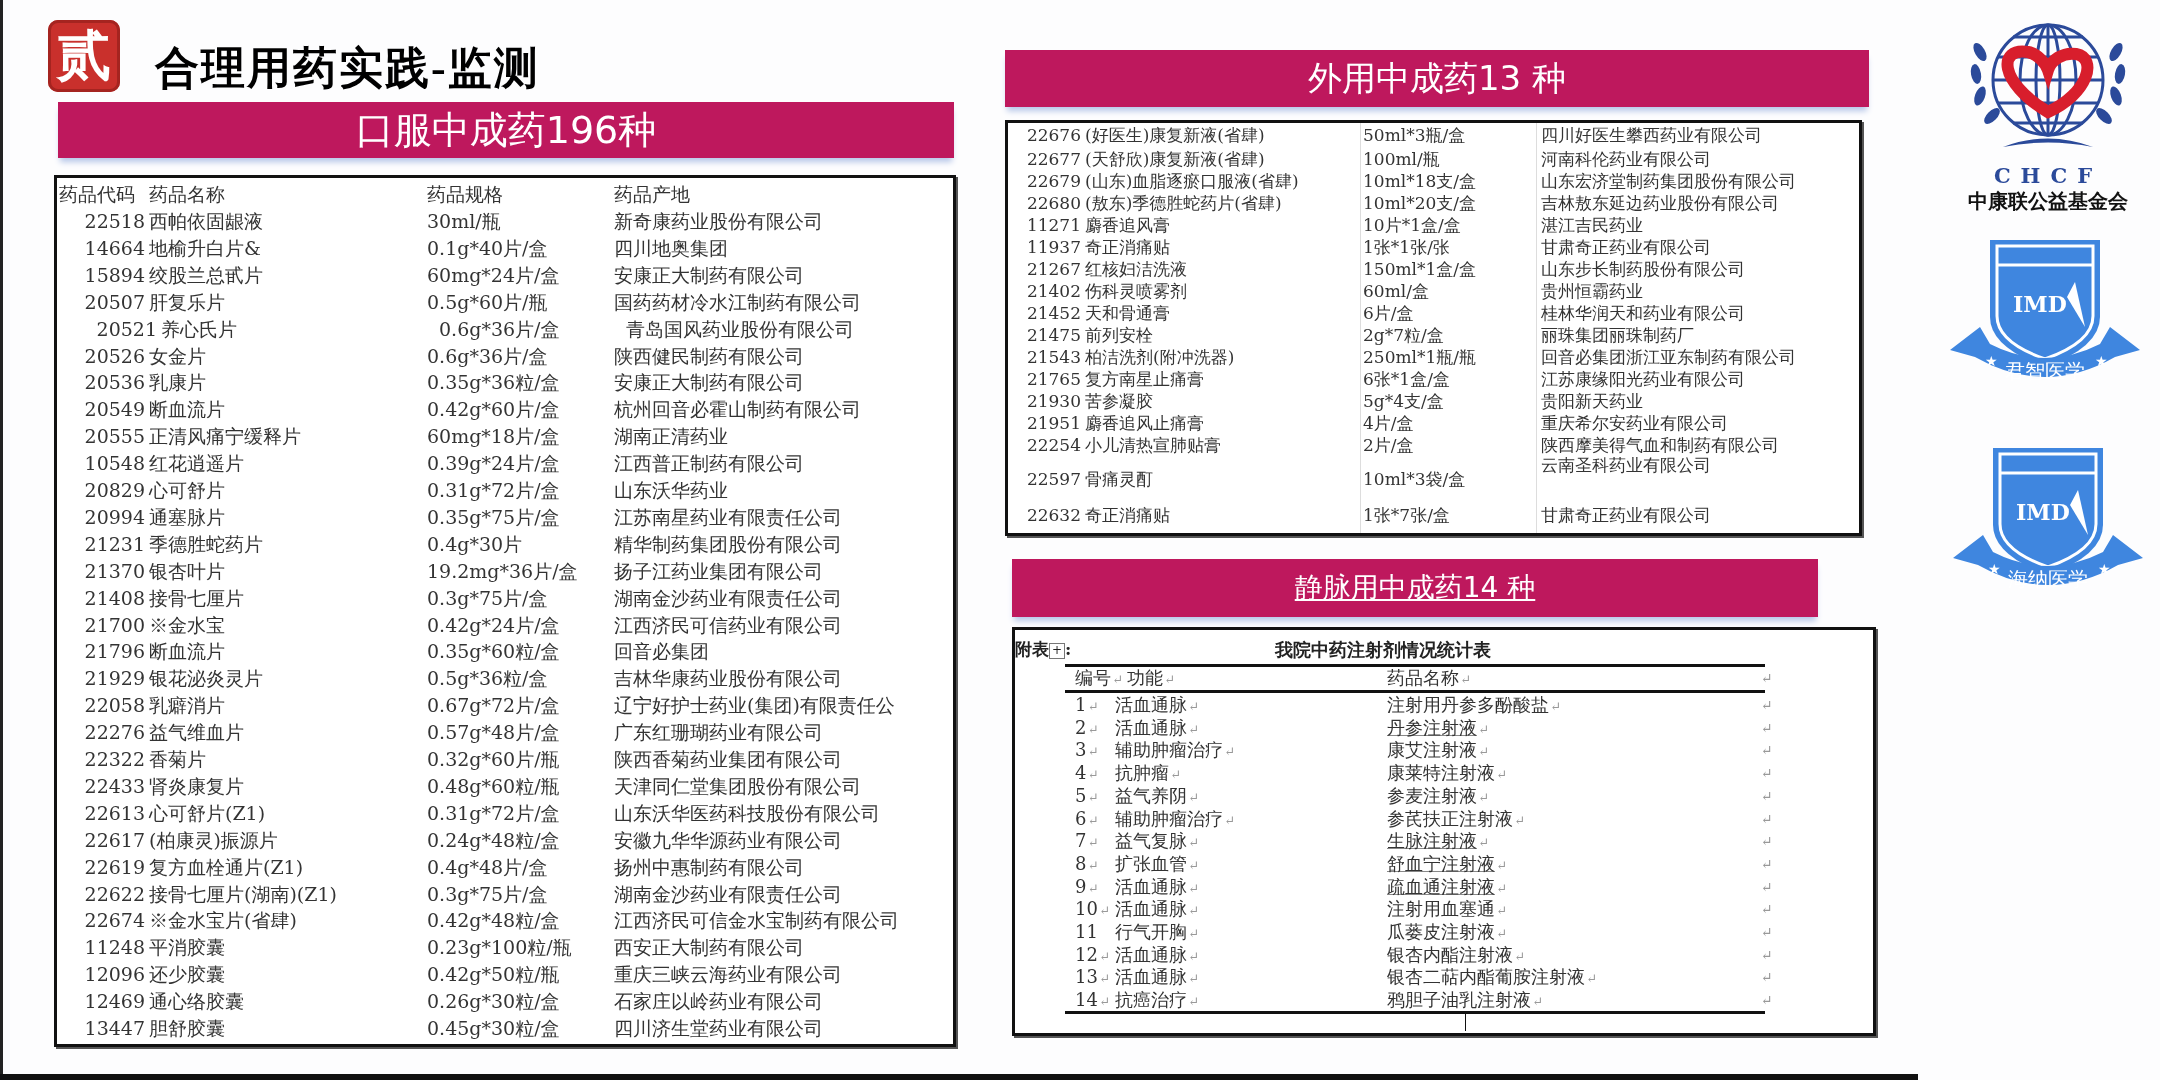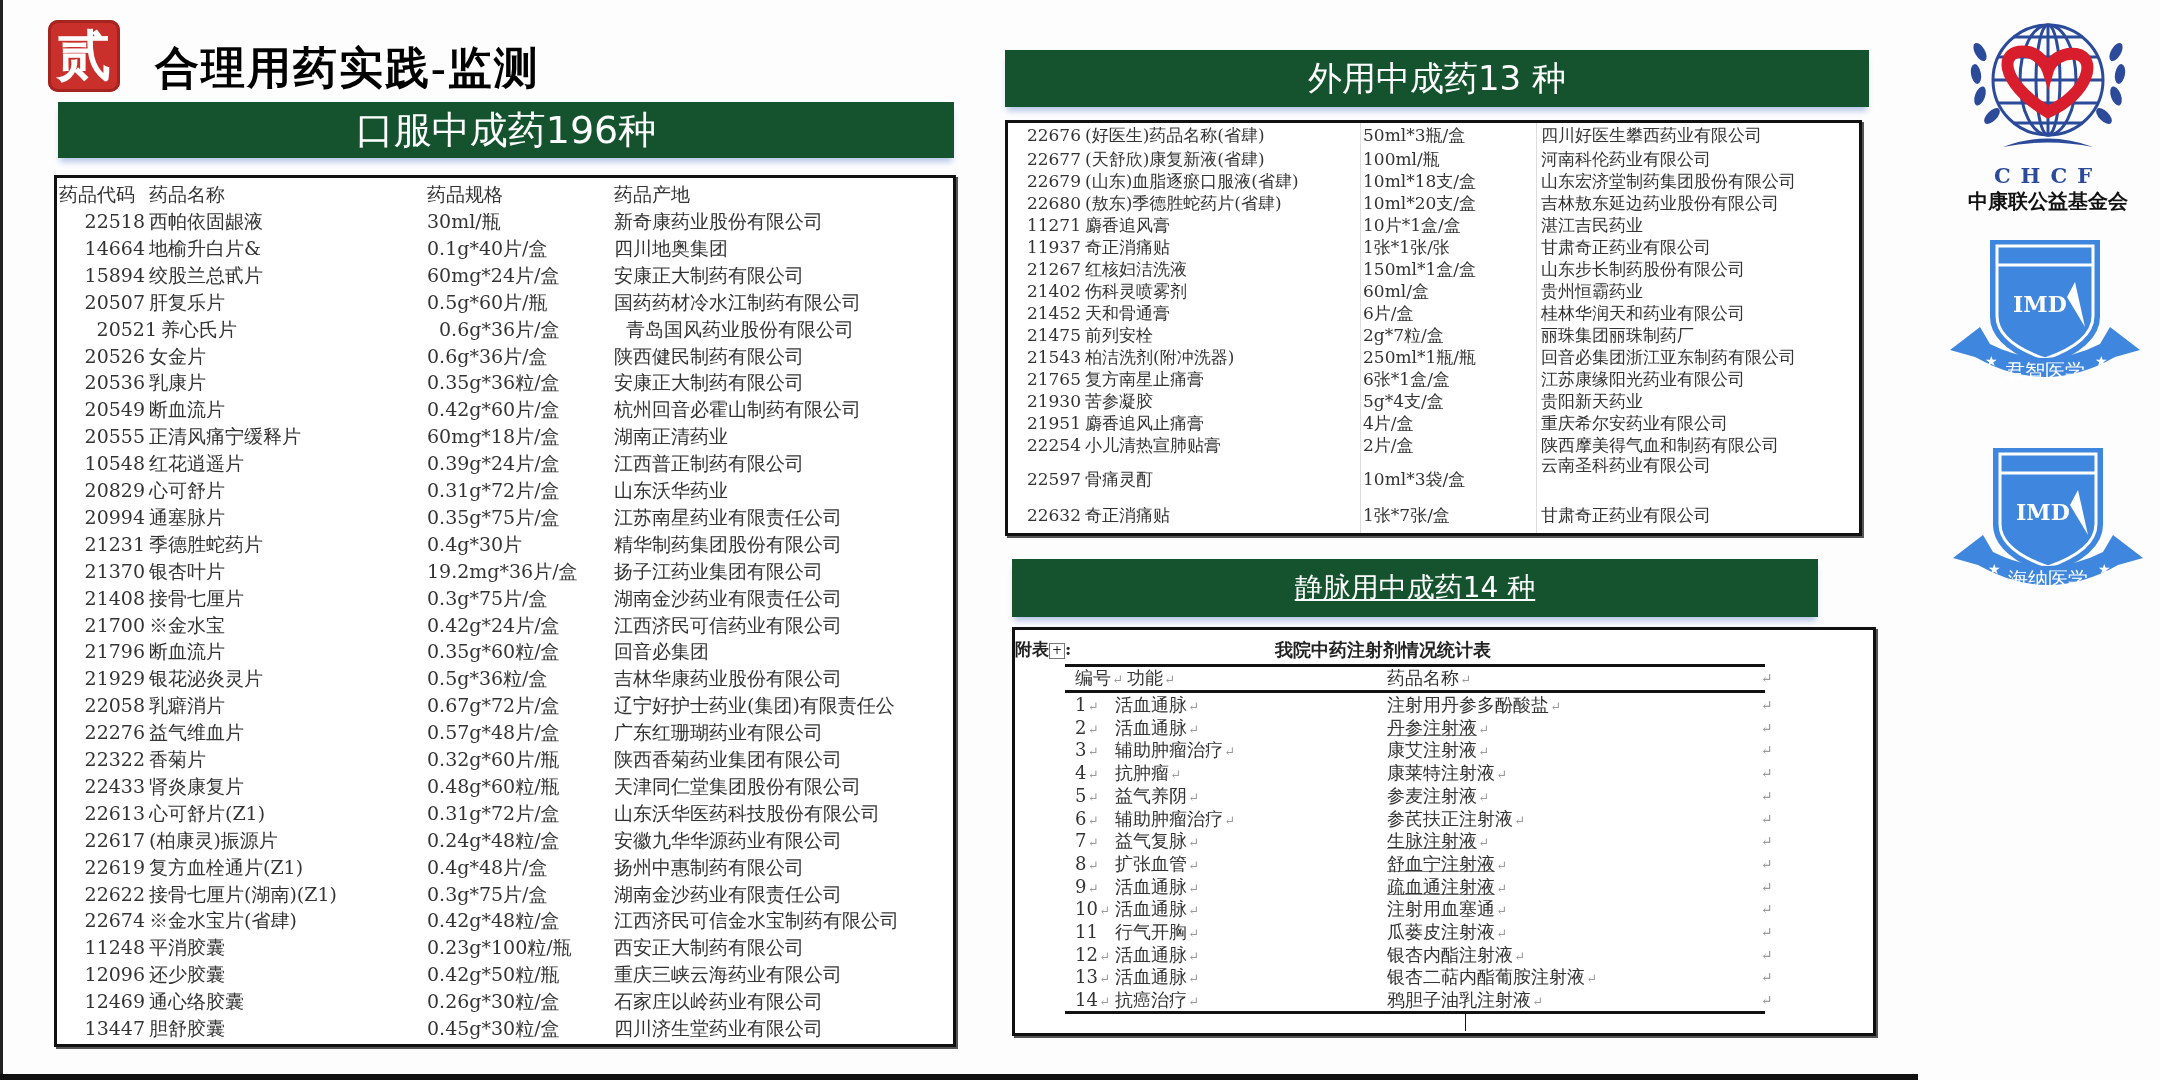--- a/index.html
+++ b/index.html
@@ -16,21 +16,21 @@
     background: #c9302c; color: #fff; display: flex; align-items: center; justify-content: center;
     font-family: "DejaVu Sans", sans-serif; font-size: 54px; font-weight: bold;
     box-shadow: inset 0 0 0 3px #a52420;
   }
   .page-title {
     left: 155px; top: 18px; font-family: Liberation Serif, serif; font-weight: bold;
     font-size: 44px; color: #000; letter-spacing: 2px; line-height: 70px; margin-top: 16px;
   }
 
   .banner {
-    background: #14532d; color: #fff; font-family: "DejaVu Sans", sans-serif;
+    background: #be185d; color: #fff; font-family: "DejaVu Sans", sans-serif;
     display: flex; align-items: center; justify-content: center;
     box-shadow: 0 6px 6px -2px #b6c6e8;
   }
   .banner-oral { left: 58px; top: 102px; width: 896px; height: 56px; font-size: 38px; }
   .banner-ext { left: 1005px; top: 50px; width: 864px; height: 57px; font-size: 34px; }
   .banner-iv { left: 1012px; top: 559px; width: 806px; height: 58px; font-size: 28px; text-decoration: underline; }
 
   .table-box { border: 3px solid #111; background: #fff; box-shadow: 2px 2px 0 #555; }
   .oral-box { left: 54px; top: 175px; width: 896px; height: 866px; }
   .ext-box { left: 1005px; top: 120px; width: 851px; height: 410px; }
@@ -278,21 +278,21 @@
       <span class="cell c-mfr">四川济生堂药业有限公司</span>
     </div>
   </div>
 
 <div class="abs banner banner-ext">外用中成药13 种</div>
 <div class="abs table-box ext-box" id="ext-box">
   <div class="ext-divider" style="left:352px"></div>
   <div class="ext-divider" style="left:528px"></div>
 <div class="row" style="top: 1px; padding-left: 16px;">
       <span class="cell c-code">22676</span>
-      <span class="cell c-name">(好医生)药品名称(省肆)</span>
+      <span class="cell c-name">(好医生)康复新液(省肆)</span>
       <span class="cell c-spec">50ml*3瓶/盒</span>
       <span class="cell c-mfr">四川好医生攀西药业有限公司</span>
     </div>
     <div class="row" style="top: 25px;">
       <span class="cell c-code">22677</span>
       <span class="cell c-name">(天舒欣)康复新液(省肆)</span>
       <span class="cell c-spec">100ml/瓶</span>
       <span class="cell c-mfr">河南科伦药业有限公司</span>
     </div>
     <div class="row" style="top: 47px;">

